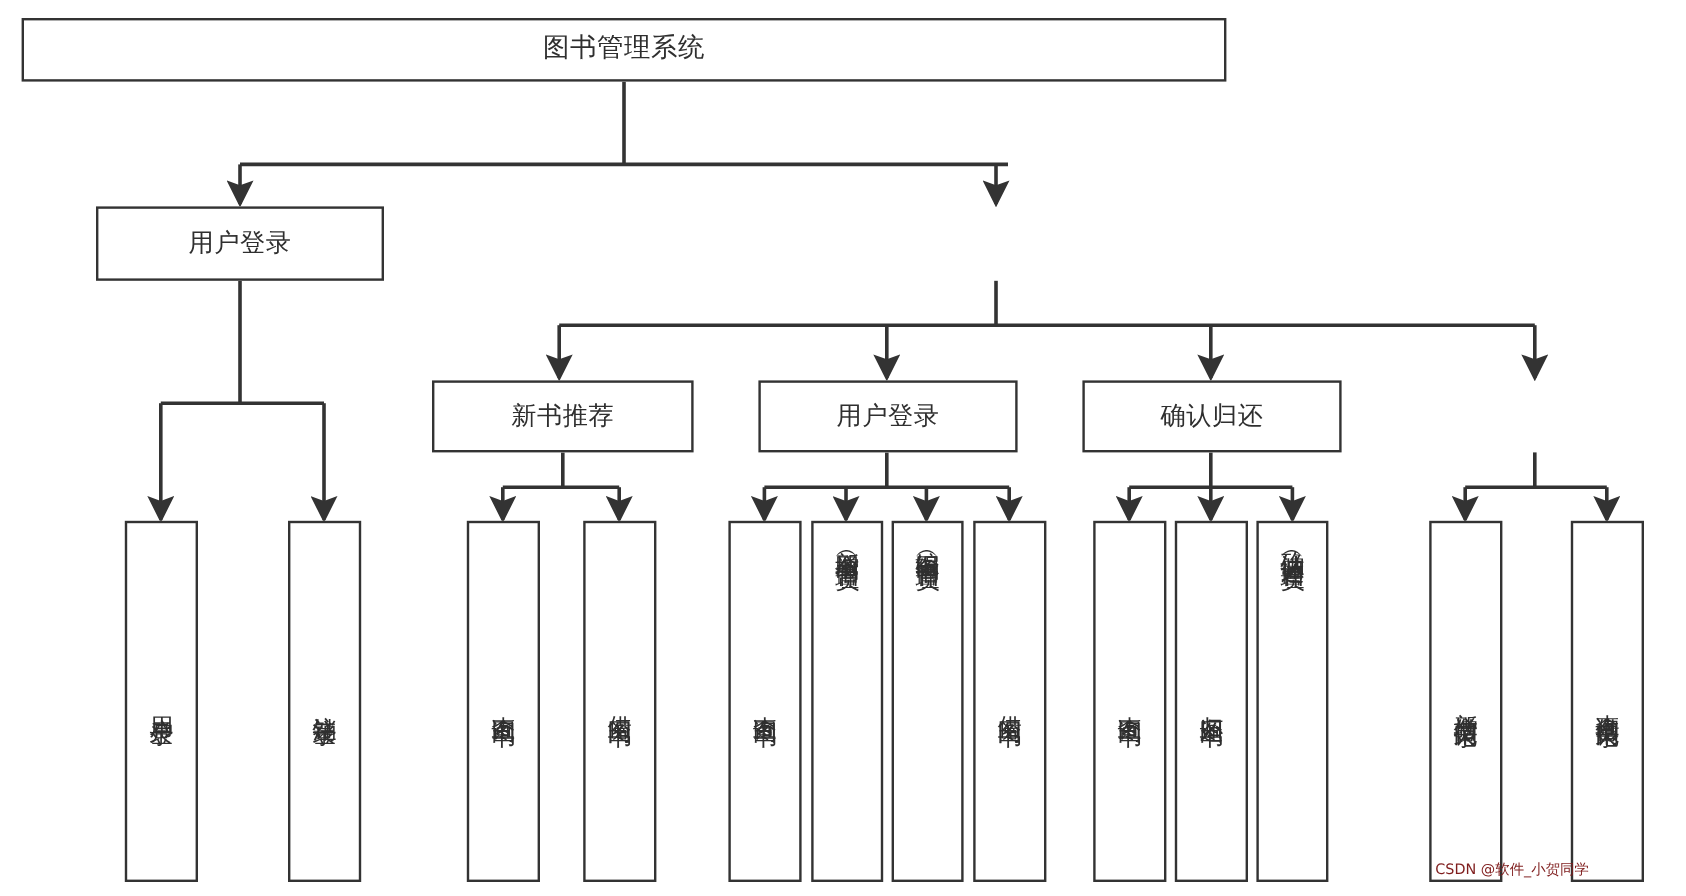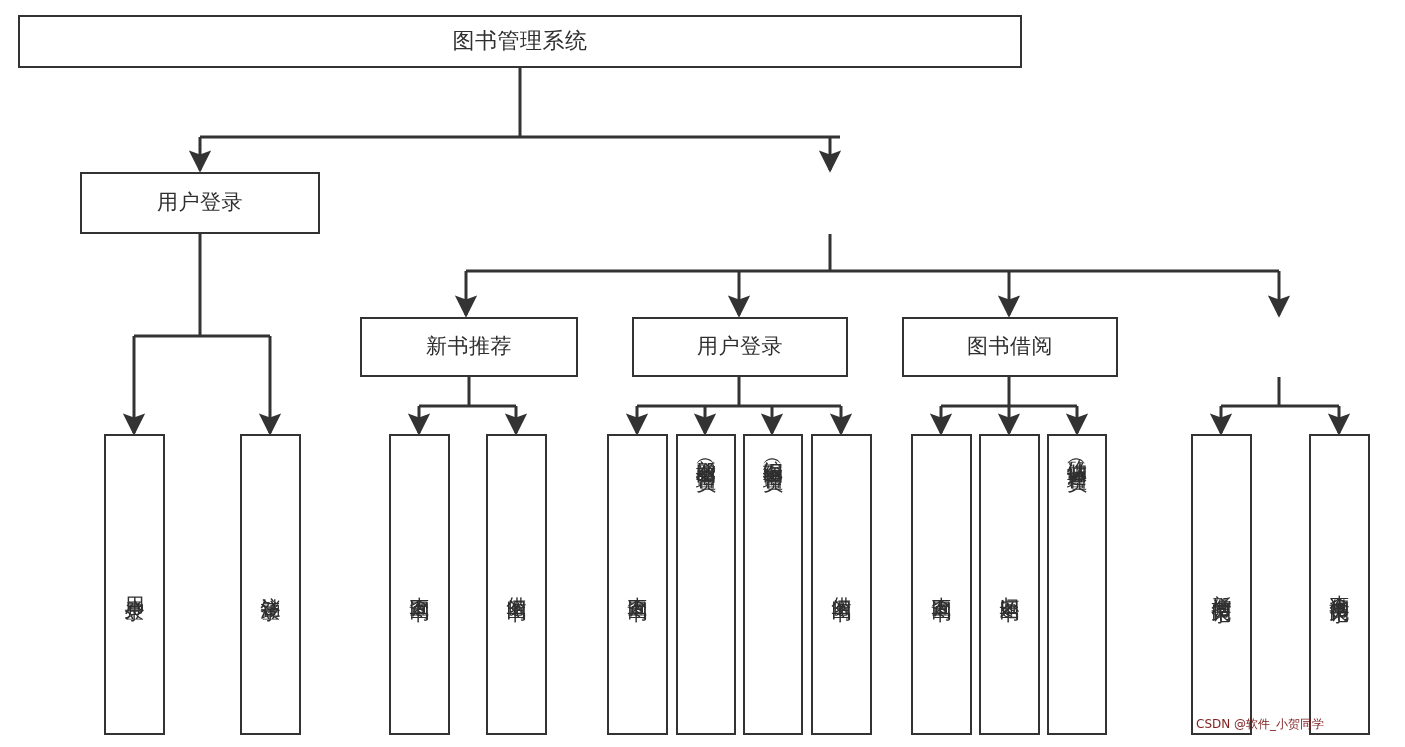--- a/index.html
+++ b/index.html
@@ -147,21 +147,21 @@
 
   <div class="node horiz" style="left:360px; top:317px; width:218px; height:60px;">
     <span class="node-label">新书推荐</span>
   </div>
 
   <div class="node horiz" style="left:632px; top:317px; width:216px; height:60px;">
     <span class="node-label">用户登录</span>
   </div>
 
   <div class="node horiz" style="left:902px; top:317px; width:216px; height:60px;">
-    <span class="node-label">图书借阅</span>
+    <span class="node-label">确认归还</span>
   </div>
 
 
   <div class="node vert mid" style="left:104px; top:434px; width:61px; height:301px;">
     <span class="node-label">用户登录</span>
   </div>
 
   <div class="node vert mid" style="left:240px; top:434px; width:61px; height:301px;">
     <span class="node-label">注销登录</span>
   </div>

